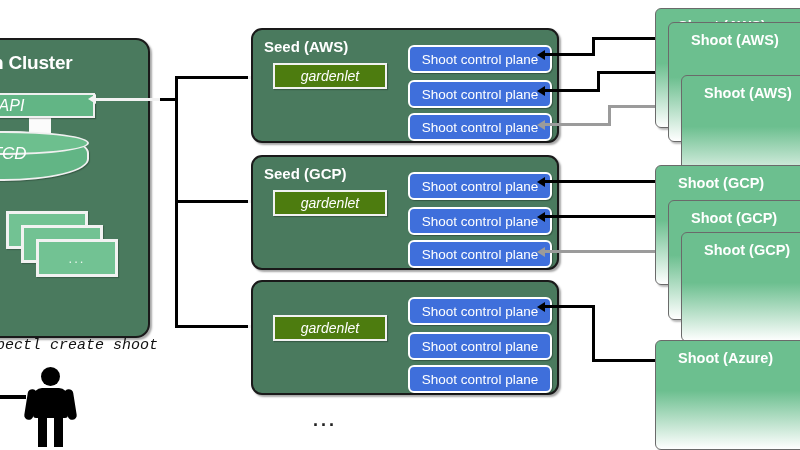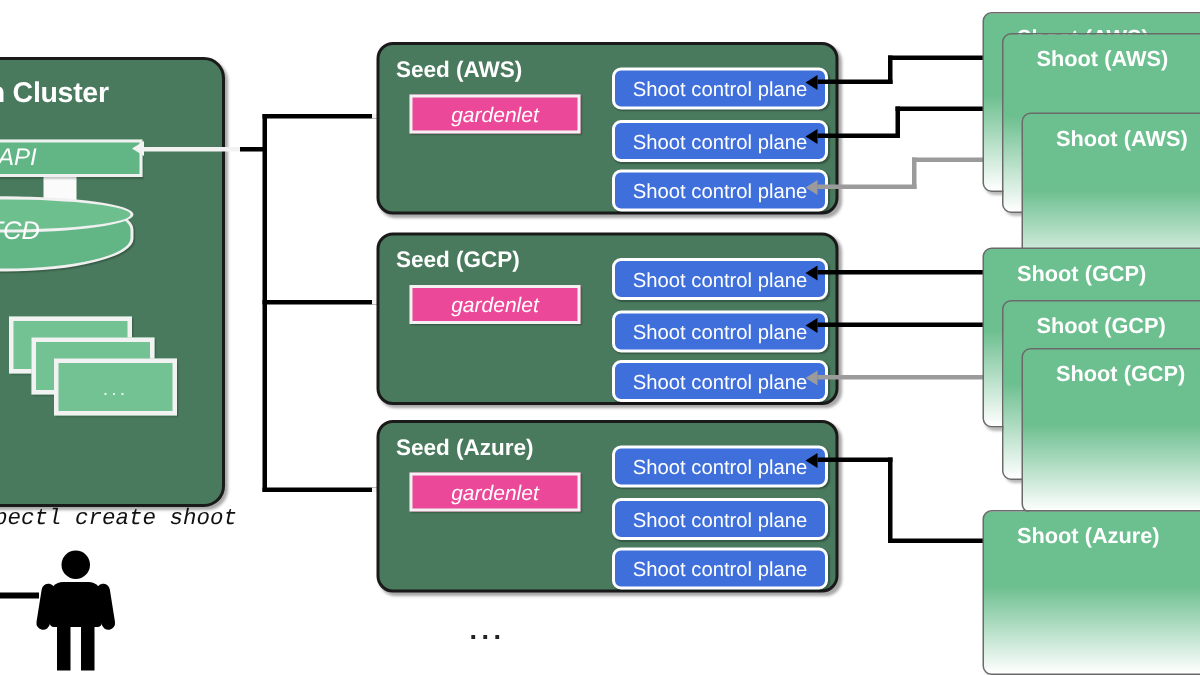--- a/index.html
+++ b/index.html
@@ -81,21 +81,21 @@
     left:251px;width:308px;
     background:#4a7a5e;border:2px solid #1a1a1a;border-radius:11px;
     box-shadow:2px 2px 2px rgba(0,0,0,.35);
   }
   .seed-title{
     position:absolute;left:11px;top:8px;
     color:#fff;font-size:15px;font-weight:bold;
   }
   .gardenlet{
     position:absolute;left:20px;top:33px;width:110px;height:22px;
-    background:#ec4899;border:2px solid #f2f2f2;
+    background:#4d7c0f;border:2px solid #f2f2f2;
     box-shadow:1px 1px 1px rgba(0,0,0,.25);
     display:flex;align-items:center;justify-content:center;
     color:#fff;font-size:14px;font-style:italic;
   }
   .scp{
     position:absolute;left:155px;width:140px;height:24px;
     background:#3f6fdb;border:2px solid #ffffff;border-radius:6px;
     box-shadow:1px 1px 1px rgba(0,0,0,.3);
     display:flex;align-items:center;justify-content:center;
     color:#fff;font-size:13.5px;white-space:nowrap;
@@ -183,21 +183,20 @@
 
   <div class="abs seed" style="top:155px;height:115px;padding-left:15px;">
     <div class="seed-title">Seed (GCP)</div>
     <div class="gardenlet">gardenlet</div>
     <div class="scp" style="top:15px;">Shoot control plane</div>
     <div class="scp" style="top:50px;">Shoot control plane</div>
     <div class="scp" style="top:83px;">Shoot control plane</div>
   </div>
 
   <div class="abs seed" style="top:280px;height:115px;">
-    <div class="seed-title">Seed (Azure)</div>
     <div class="gardenlet">gardenlet</div>
     <div class="scp" style="top:15px;">Shoot control plane</div>
     <div class="scp" style="top:50px;">Shoot control plane</div>
     <div class="scp" style="top:83px;">Shoot control plane</div>
   </div>
 
   <div class="abs arrow-l" style="left:537px;top:50px;"></div>
   <div class="abs ln" style="left:545px;top:53px;width:50px;height:3px;"></div>
   <div class="abs ln" style="left:592px;top:37px;width:3px;height:19px;"></div>
   <div class="abs ln" style="left:592px;top:37px;width:68px;height:3px;"></div>

